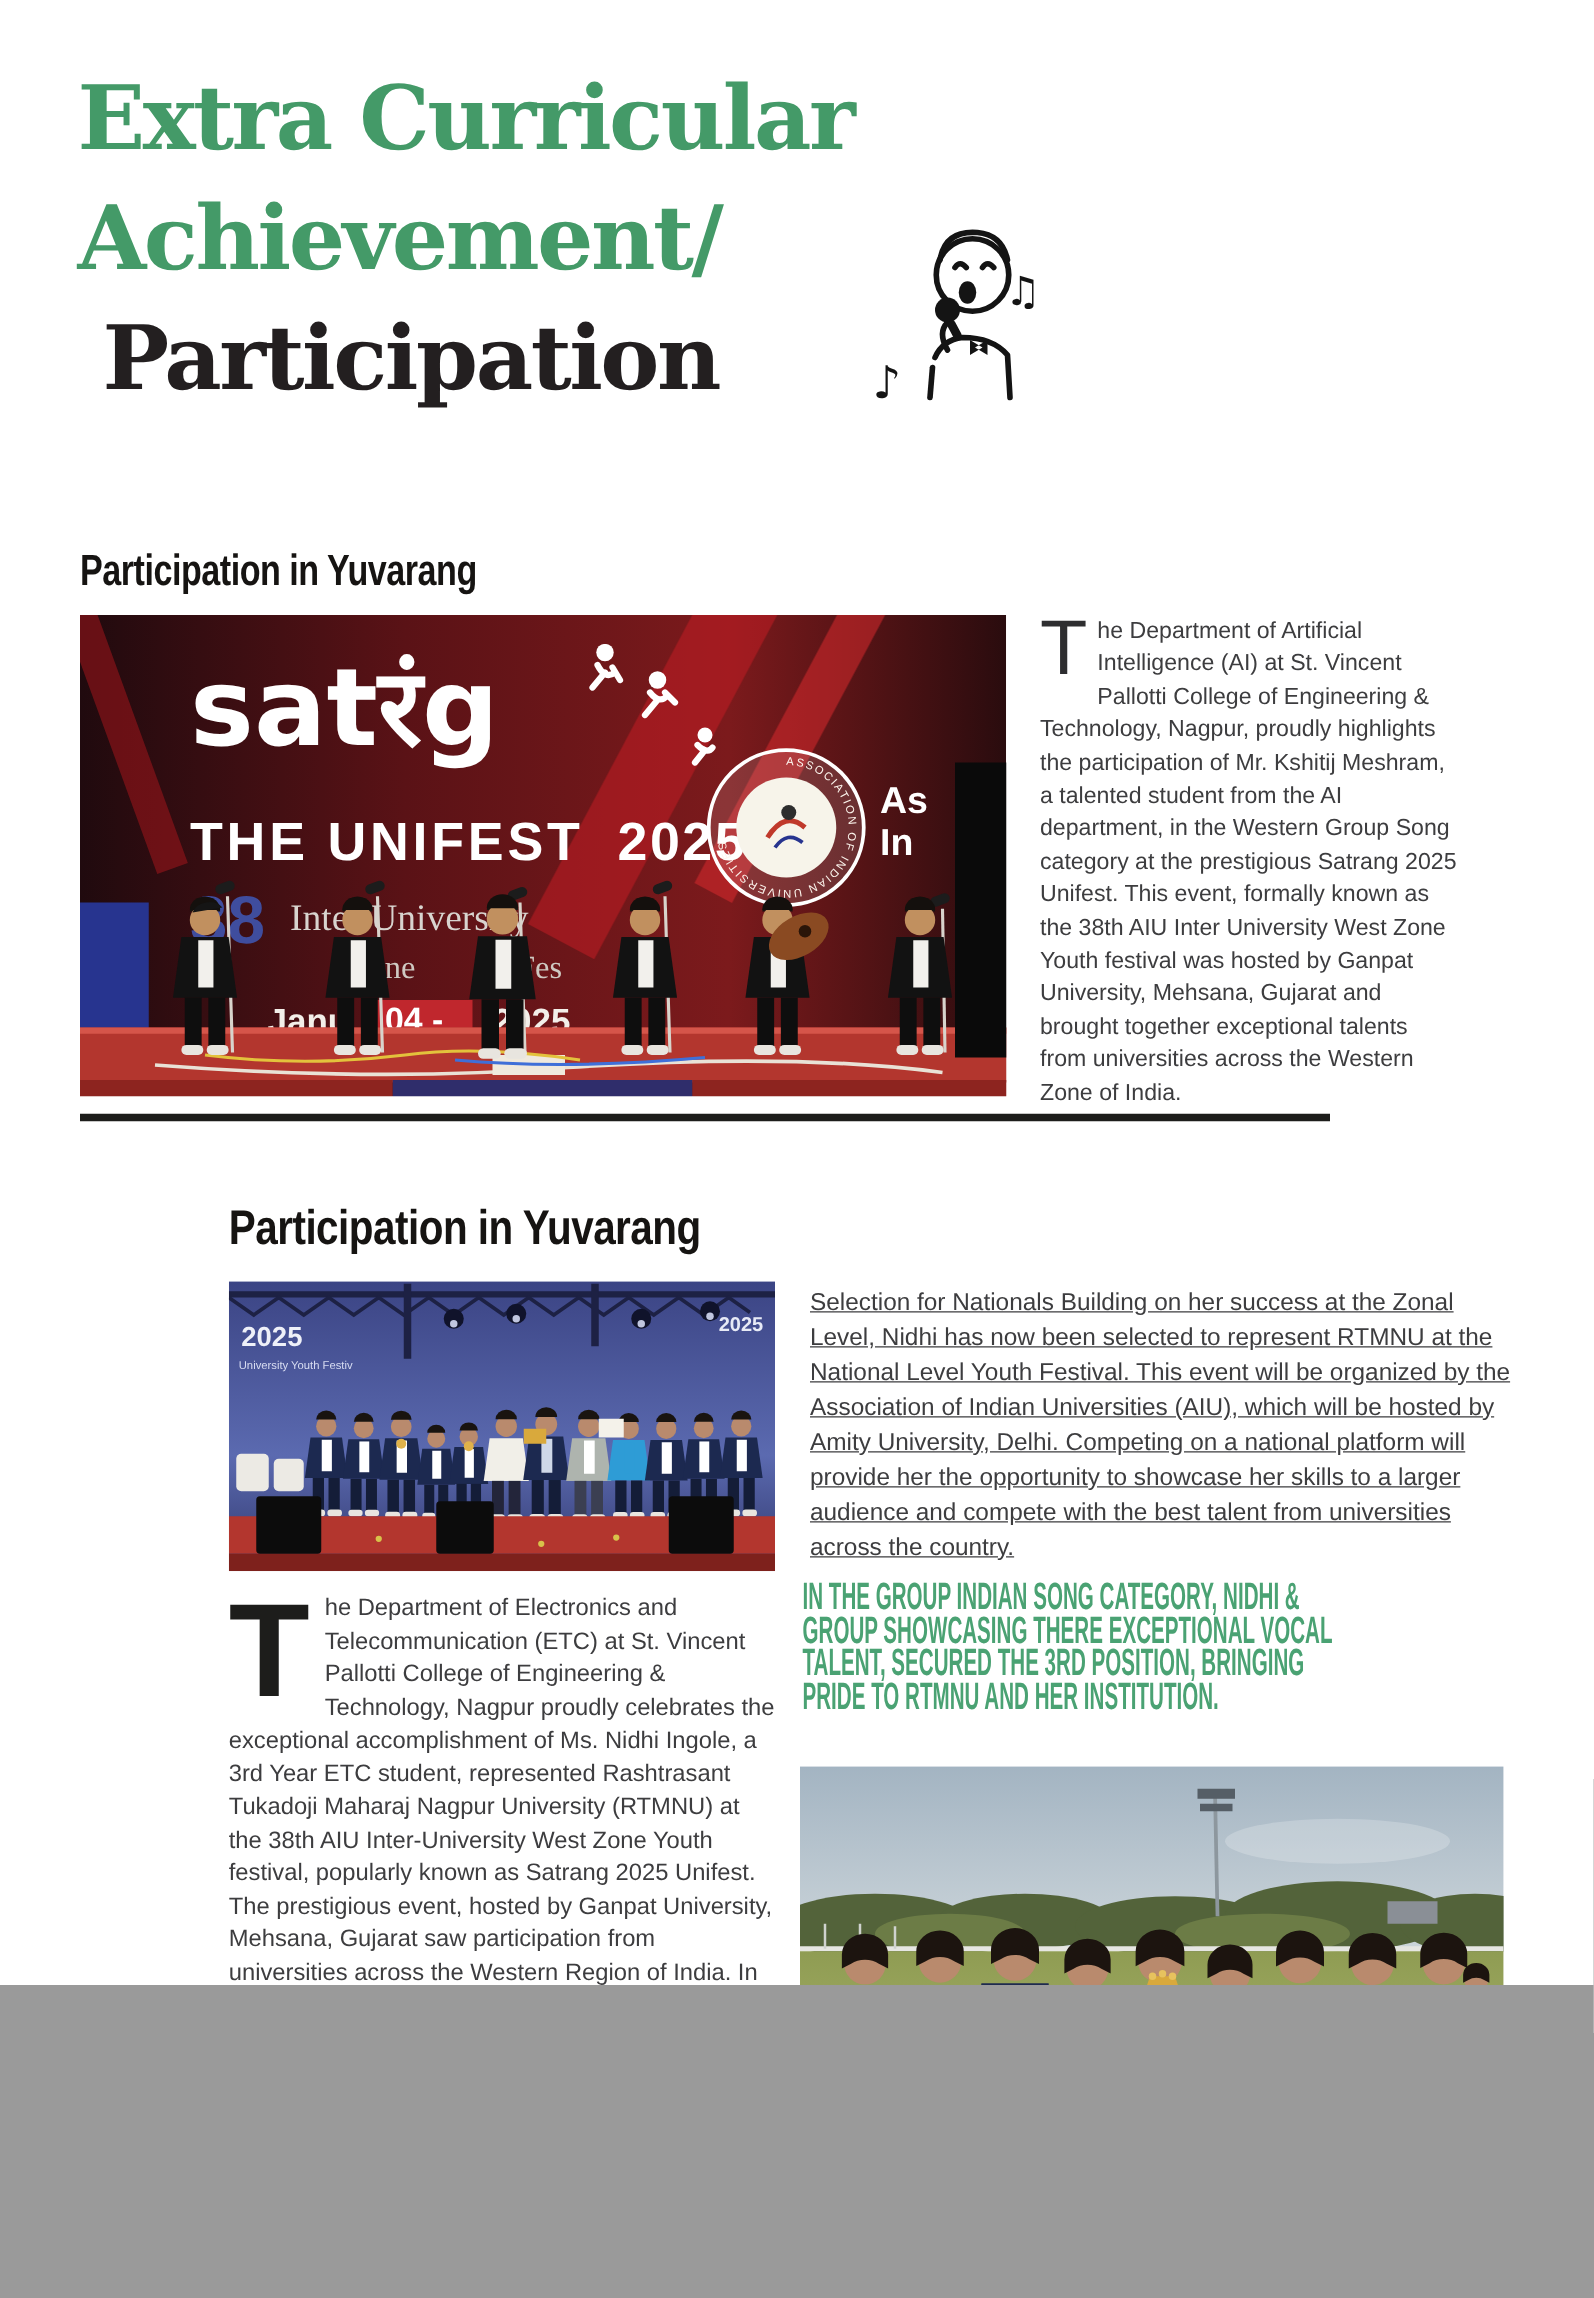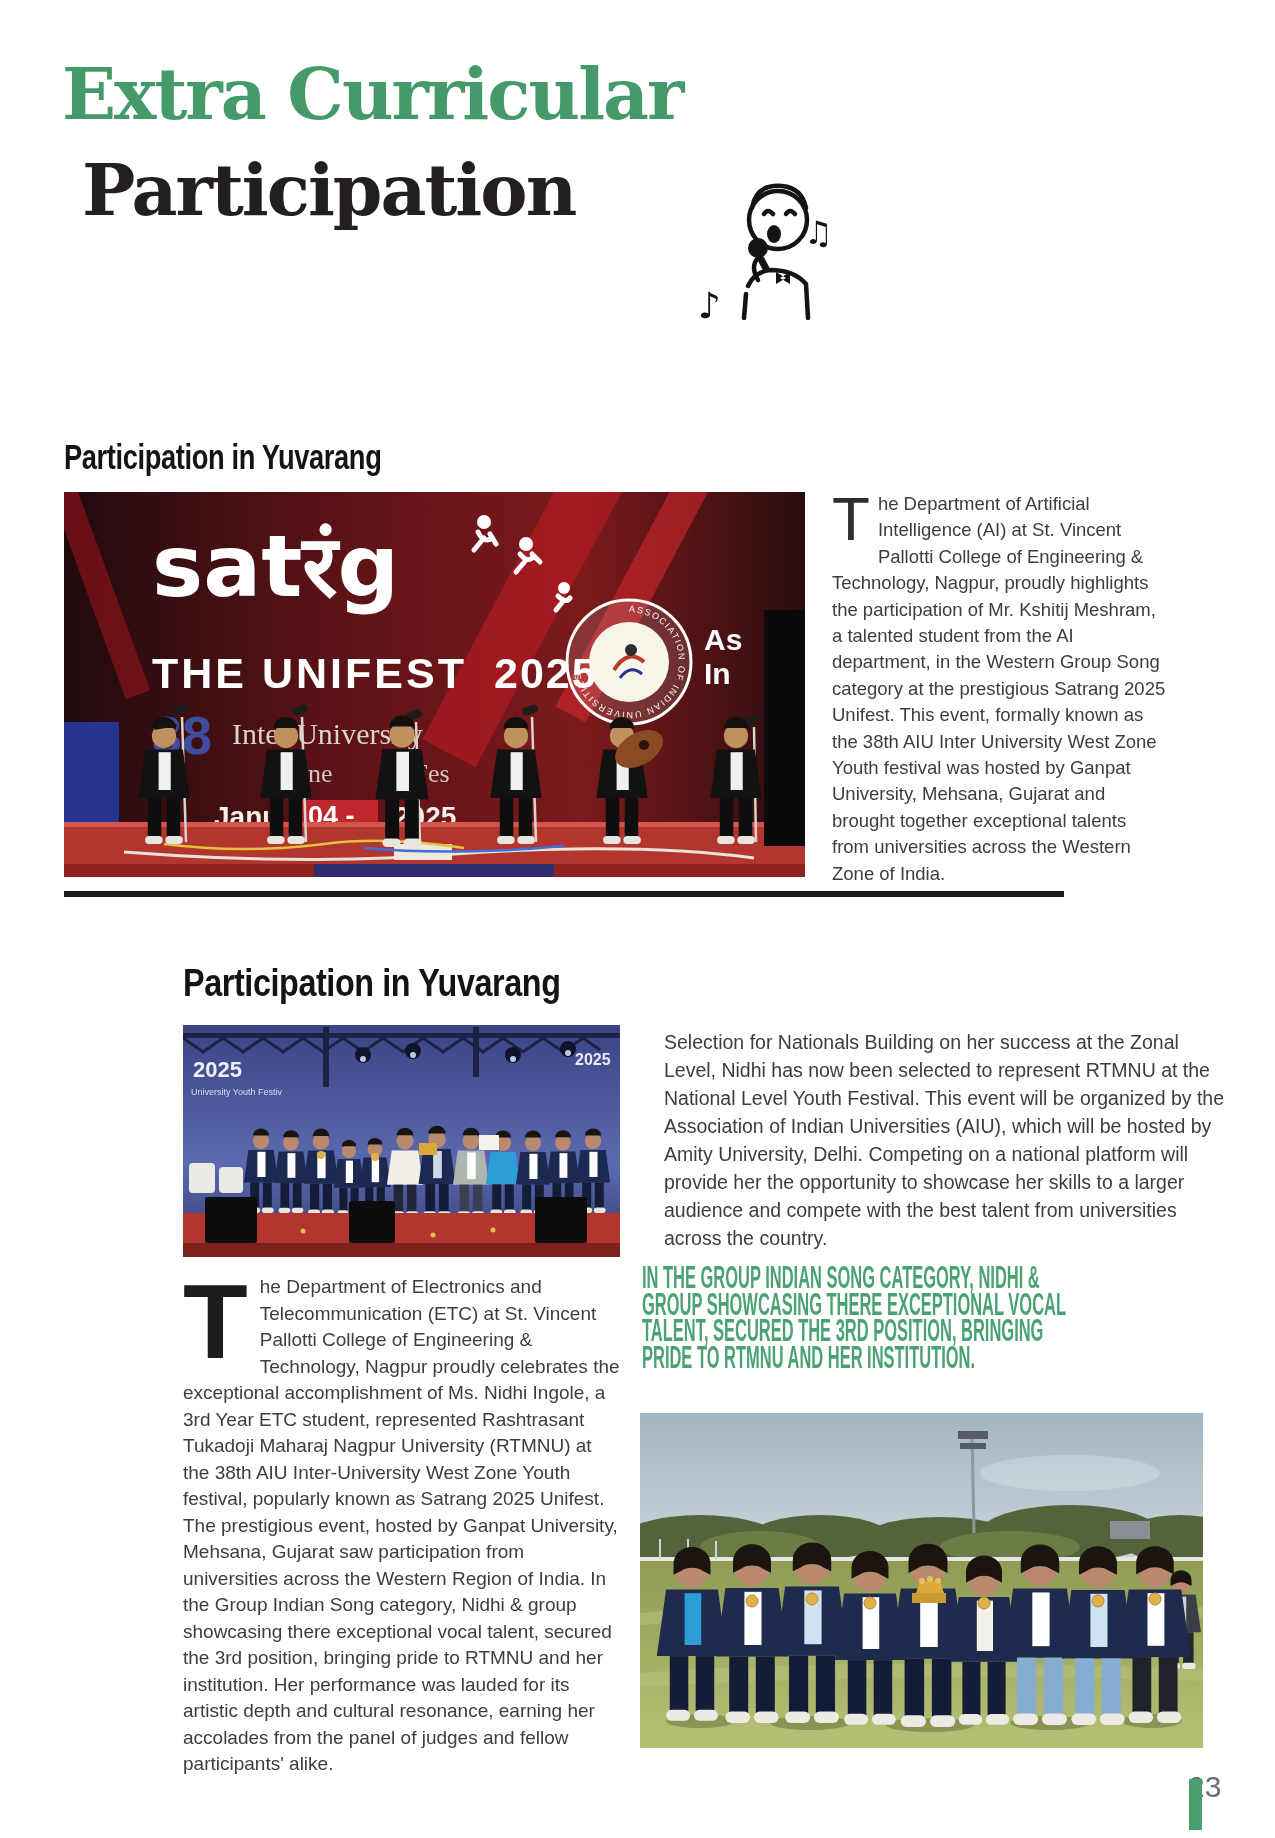--- a/index.html
+++ b/index.html
@@ -1,18 +1,18 @@
 <!DOCTYPE html>
 <html><head>
 <meta charset="utf-8">
 <style>
   * { margin:0; padding:0; box-sizing:border-box; }
   html,body { background:#9a9a9a; }
   .page{
-    position:relative; width:1275px; height:1838px; margin:0 auto;
+    position:relative; width:1275px; height:1588px; margin:0 auto;
     background:#ffffff; overflow:hidden;
     font-family:"Liberation Sans", sans-serif;
   }
   .abs{ position:absolute; }
 
   
   .title-block{ left:62px; top:46px; }
   .title-line{
     font-family:"DejaVu Serif", serif; font-weight:700;
     font-size:71px; line-height:96px; letter-spacing:-2px; color:#449a68;
@@ -24,21 +24,21 @@
   .sec-head{
     font-weight:700; color:#161412; white-space:nowrap;
     transform-origin:left top; letter-spacing:-0.5px;
   }
   .sec-head.one{ left:64px; top:437px;  font-size:35px; transform:scaleX(.78); }
   .sec-head.two{ left:183px; top:961px; font-size:39px; transform:scaleX(.83); }
 
   
   .body-text{ color:#3d3d3f; }
   .col-1{ left:832px; top:491px; width:336px; font-size:18.5px; line-height:26.4px; }
-  .col-2r{ left:664px; top:1028px; width:570px; font-size:19.5px; line-height:28px; }
+  .col-2r{ left:648px; top:1028px; width:570px; font-size:19.5px; line-height:28px;text-decoration:underline; }
   .col-2l{ left:183px; top:1274px; width:437px; font-size:19px; line-height:26.5px; }
   .dropcap-sm{
     float:left; font-size:62px; line-height:50px; padding:3px 8px 0 0;
     color:#2e2e30; font-weight:400;
   }
   .dropcap-lg{
     float:left; font-size:106px; line-height:86px; padding:4px 12px 0 0;
     color:#1d1d1b; font-weight:700;
   }
 
@@ -56,20 +56,21 @@
   .page-num{ left:1188px; top:1770px; font-size:30px; color:#6d6e71; }
   .corner-bar{ left:1189px; top:1779px; width:13px; height:51px; background:#4a9d6e; }
 </style>
 </head>
 <body>
 
 <div class="page">
 
   <div class="abs title-block">
     <div class="title-line">Extra Curricular</div>
+    <div class="title-line">Achievement/</div>
     <div class="title-line dark">Participation</div>
   </div>
 
   <div class="abs" style="left:698px;top:168px;width:142px;height:162px;">
     <svg width="142" height="162" viewBox="0 0 142 162">
       <g fill="none" stroke="#141414" stroke-width="4.5" stroke-linecap="round" stroke-linejoin="round">
         <circle cx="80" cy="52" r="29"></circle>
         <path d="M54,40 Q58,16 84,18 Q104,20 108,40"></path>
         <path d="M66,46 q4,-6 9,0"></path>
         <path d="M88,46 q4,-6 9,0"></path>

